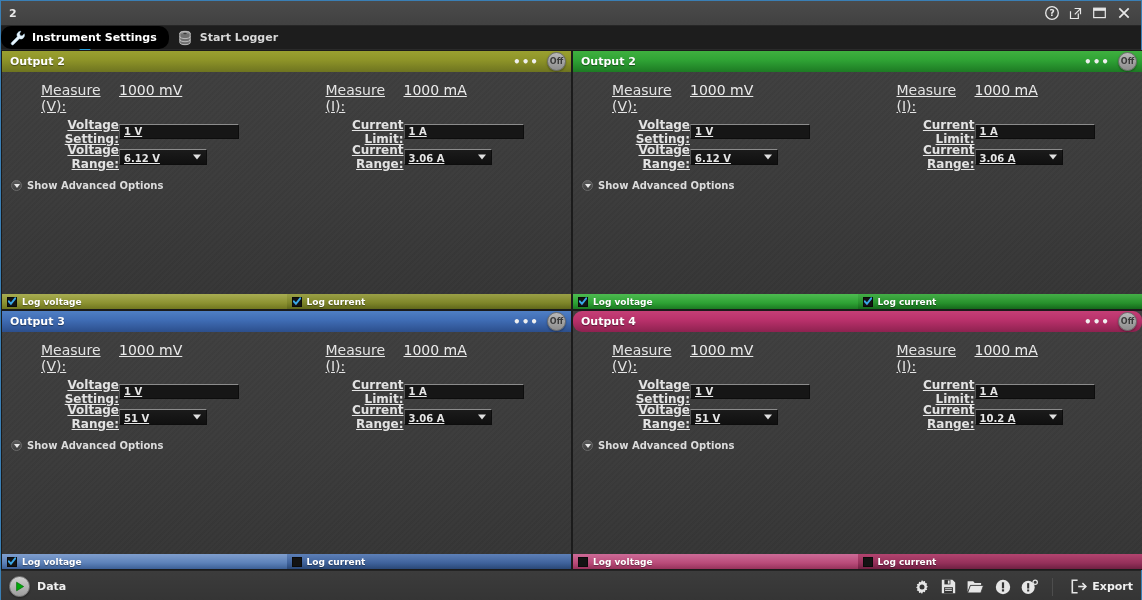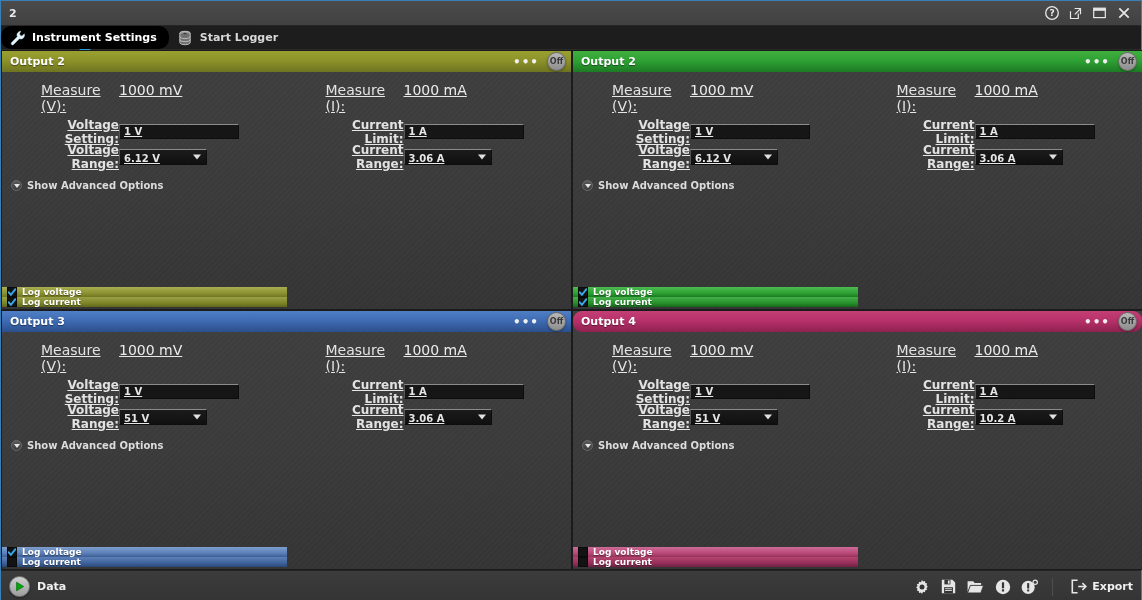--- a/index.html
+++ b/index.html
@@ -135,21 +135,21 @@
     background:linear-gradient(180deg,#5a5a5a,#3d3d3d);
     border:1px solid #6a6a6a;
     display:flex;align-items:center;justify-content:center;
   }
   .adv .circ i {
     width:0;height:0;border-left:3px solid transparent;border-right:3px solid transparent;border-top:4px solid #e8e8e8;display:block;
   }
   .adv span { font-size:10px; font-weight:bold; color:#dcdcdc; }
 
   
-  .logbar { height:22px; min-height:15px; display:flex;flex-direction:column; }
+  .logbar { height:15px; min-height:15px; display:flex; }
   .loghalf { width:50%; display:flex; align-items:center; padding-left:5px; gap:5px; position:relative;}
   .cb {
     width:10px;height:10px;background:#131313;border:1px solid #0a0a0a;
     display:flex;align-items:center;justify-content:center;cursor:pointer;flex:none;
   }
   .cb svg{display:block}
   .logtxt { font-size:9px; font-weight:bold; color:#ffffff; text-shadow:0 1px 1px rgba(0,0,0,.4); }
   .lb-olive-l { background:linear-gradient(180deg,#a8ad52 0%,#8c9231 60%,#70761f 100%); }
   .lb-olive-r { background:linear-gradient(180deg,#9aa046 0%,#7e8529 60%,#5f661a 100%); }
   .lb-green-l { background:linear-gradient(180deg,#4dbb50 0%,#2ea234 60%,#1b7a22 100%); }

